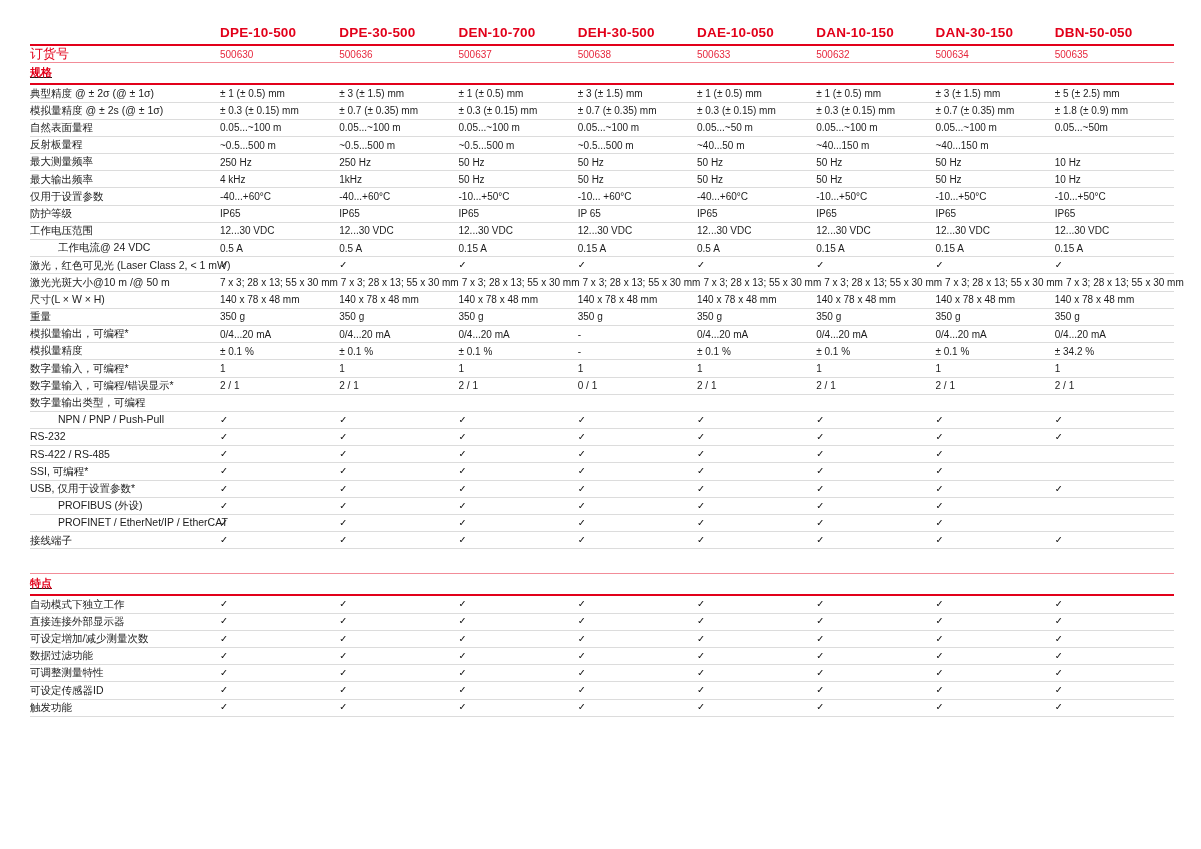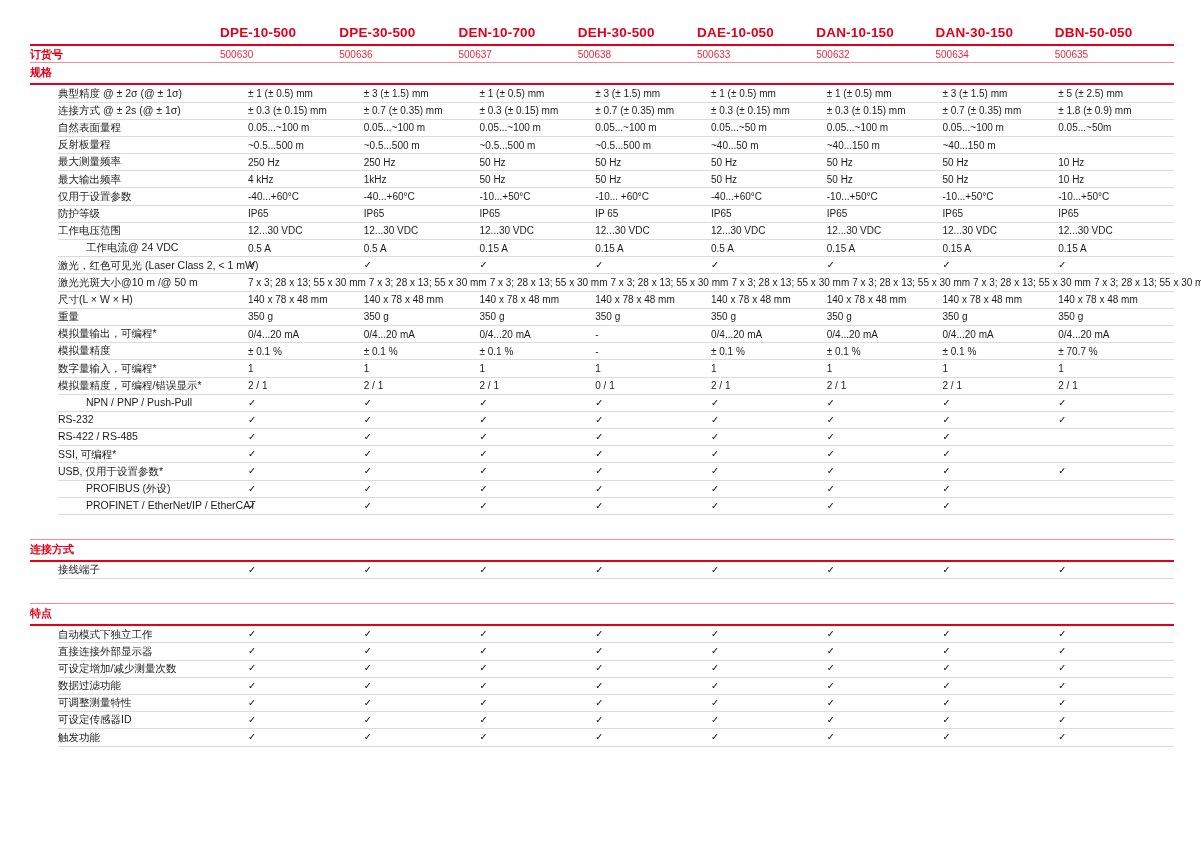--- a/index.html
+++ b/index.html
@@ -9,44 +9,44 @@
     --ink:#1c1c1c;
   }
   html,body{margin:0;padding:0;}
   body{
     width:1201px;height:849px;background:#ffffff;overflow:hidden;
     font-family:"Liberation Sans","DejaVu Sans",sans-serif;color:var(--ink);
   }
   .page{box-sizing:border-box;width:1201px;height:629px;padding:26px 27px 16px 30px;}
   .t-row{
     display:grid;grid-template-columns:190px repeat(8,1fr);
-    align-items:center;min-height:16.2px;border-bottom:1px solid var(--sep);margin-left:28px;
+    align-items:center;min-height:16.2px;border-bottom:1px solid var(--sep);
   }
   .cell{white-space:nowrap;overflow:visible;padding-right:3px;line-height:1.1;}
   .val{font-size:10px;}
   .lab{font-size:10.5px;}
   .lab.indent{padding-left:28px;}
   .check{font-size:9.5px;color:#111;}
   
   .models-row{
     display:grid;grid-template-columns:190px repeat(8,1fr);
     align-items:end;border-bottom:2px solid var(--red);padding-bottom:3px;
   }
   .model{font-size:13.5px;font-weight:bold;color:var(--red);letter-spacing:.2px;}
   
   .order-row{
     display:grid;grid-template-columns:190px repeat(8,1fr);align-items:center;
     min-height:16.5px;border-bottom:1px solid var(--red-light);
   }
-  .order-row .lab{color:var(--red);font-weight:bold;font-size:11px;}
+  .order-row .lab{color:var(--red);font-weight:normal;font-size:13px;}
   .order-row .val{color:var(--red);opacity:.85;}
   
   .section-h{
     border-bottom:2px solid var(--red);
-    padding:2px 0 3px 0;margin-top:24px;border-top:1px solid var(--red-light);
+    padding:2px 0 3px 0;margin-top:24px;border-top:1px solid var(--red-light);text-decoration:underline;
   }
   .section-h.first{margin-top:0;border-top:none;}
   .section-h .title{color:var(--red);font-weight:bold;font-size:11px;}
   
   .t-row.subheader .lab{grid-column:1 / span 9;}
 </style>
 </head>
 <body>
 
 <div class="page">
@@ -81,21 +81,21 @@
         <div class="cell val">± 1 (± 0.5) mm</div>
         <div class="cell val">± 3 (± 1.5) mm</div>
         <div class="cell val">± 1 (± 0.5) mm</div>
         <div class="cell val">± 3 (± 1.5) mm</div>
         <div class="cell val">± 1 (± 0.5) mm</div>
         <div class="cell val">± 1 (± 0.5) mm</div>
         <div class="cell val">± 3 (± 1.5) mm</div>
         <div class="cell val">± 5 (± 2.5) mm</div>
       </div>
       <div class="t-row">
-        <div class="cell lab">连接方式 @ ± 2s (@ ± 1σ)</div>
+        <div class="cell lab">模拟量精度 @ ± 2s (@ ± 1σ)</div>
         <div class="cell val">± 0.3 (± 0.15) mm</div>
         <div class="cell val">± 0.7 (± 0.35) mm</div>
         <div class="cell val">± 0.3 (± 0.15) mm</div>
         <div class="cell val">± 0.7 (± 0.35) mm</div>
         <div class="cell val">± 0.3 (± 0.15) mm</div>
         <div class="cell val">± 0.3 (± 0.15) mm</div>
         <div class="cell val">± 0.7 (± 0.35) mm</div>
         <div class="cell val">± 1.8 (± 0.9) mm</div>
       </div>
       <div class="t-row">
@@ -243,44 +243,47 @@
       </div>
       <div class="t-row">
         <div class="cell lab">模拟量精度</div>
         <div class="cell val">± 0.1 %</div>
         <div class="cell val">± 0.1 %</div>
         <div class="cell val">± 0.1 %</div>
         <div class="cell val">-</div>
         <div class="cell val">± 0.1 %</div>
         <div class="cell val">± 0.1 %</div>
         <div class="cell val">± 0.1 %</div>
-        <div class="cell val">± 70.7 %</div>
+        <div class="cell val">± 34.2 %</div>
       </div>
       <div class="t-row">
         <div class="cell lab">数字量输入，可编程*</div>
         <div class="cell val">1</div>
         <div class="cell val">1</div>
         <div class="cell val">1</div>
         <div class="cell val">1</div>
         <div class="cell val">1</div>
         <div class="cell val">1</div>
         <div class="cell val">1</div>
         <div class="cell val">1</div>
       </div>
       <div class="t-row">
-        <div class="cell lab">模拟量精度，可编程/错误显示*</div>
+        <div class="cell lab">数字量输入，可编程/错误显示*</div>
         <div class="cell val">2 / 1</div>
         <div class="cell val">2 / 1</div>
         <div class="cell val">2 / 1</div>
         <div class="cell val">0 / 1</div>
         <div class="cell val">2 / 1</div>
         <div class="cell val">2 / 1</div>
         <div class="cell val">2 / 1</div>
         <div class="cell val">2 / 1</div>
       </div>
+      <div class="t-row subheader">
+        <div class="cell lab">数字量输出类型，可编程</div>
+      </div>
       <div class="t-row">
         <div class="cell lab indent">NPN / PNP / Push-Pull</div>
         <div class="cell val check">✓</div>
         <div class="cell val check">✓</div>
         <div class="cell val check">✓</div>
         <div class="cell val check">✓</div>
         <div class="cell val check">✓</div>
         <div class="cell val check">✓</div>
         <div class="cell val check">✓</div>
         <div class="cell val check">✓</div>
@@ -343,23 +346,20 @@
       <div class="t-row">
         <div class="cell lab indent">PROFINET / EtherNet/IP / EtherCAT</div>
         <div class="cell val check">✓</div>
         <div class="cell val check">✓</div>
         <div class="cell val check">✓</div>
         <div class="cell val check">✓</div>
         <div class="cell val check">✓</div>
         <div class="cell val check">✓</div>
         <div class="cell val check">✓</div>
         <div class="cell val"></div>
-      </div>
-      <div class="section-h">
-        <div class="title">连接方式</div>
       </div>
       <div class="t-row">
         <div class="cell lab">接线端子</div>
         <div class="cell val check">✓</div>
         <div class="cell val check">✓</div>
         <div class="cell val check">✓</div>
         <div class="cell val check">✓</div>
         <div class="cell val check">✓</div>
         <div class="cell val check">✓</div>
         <div class="cell val check">✓</div>

